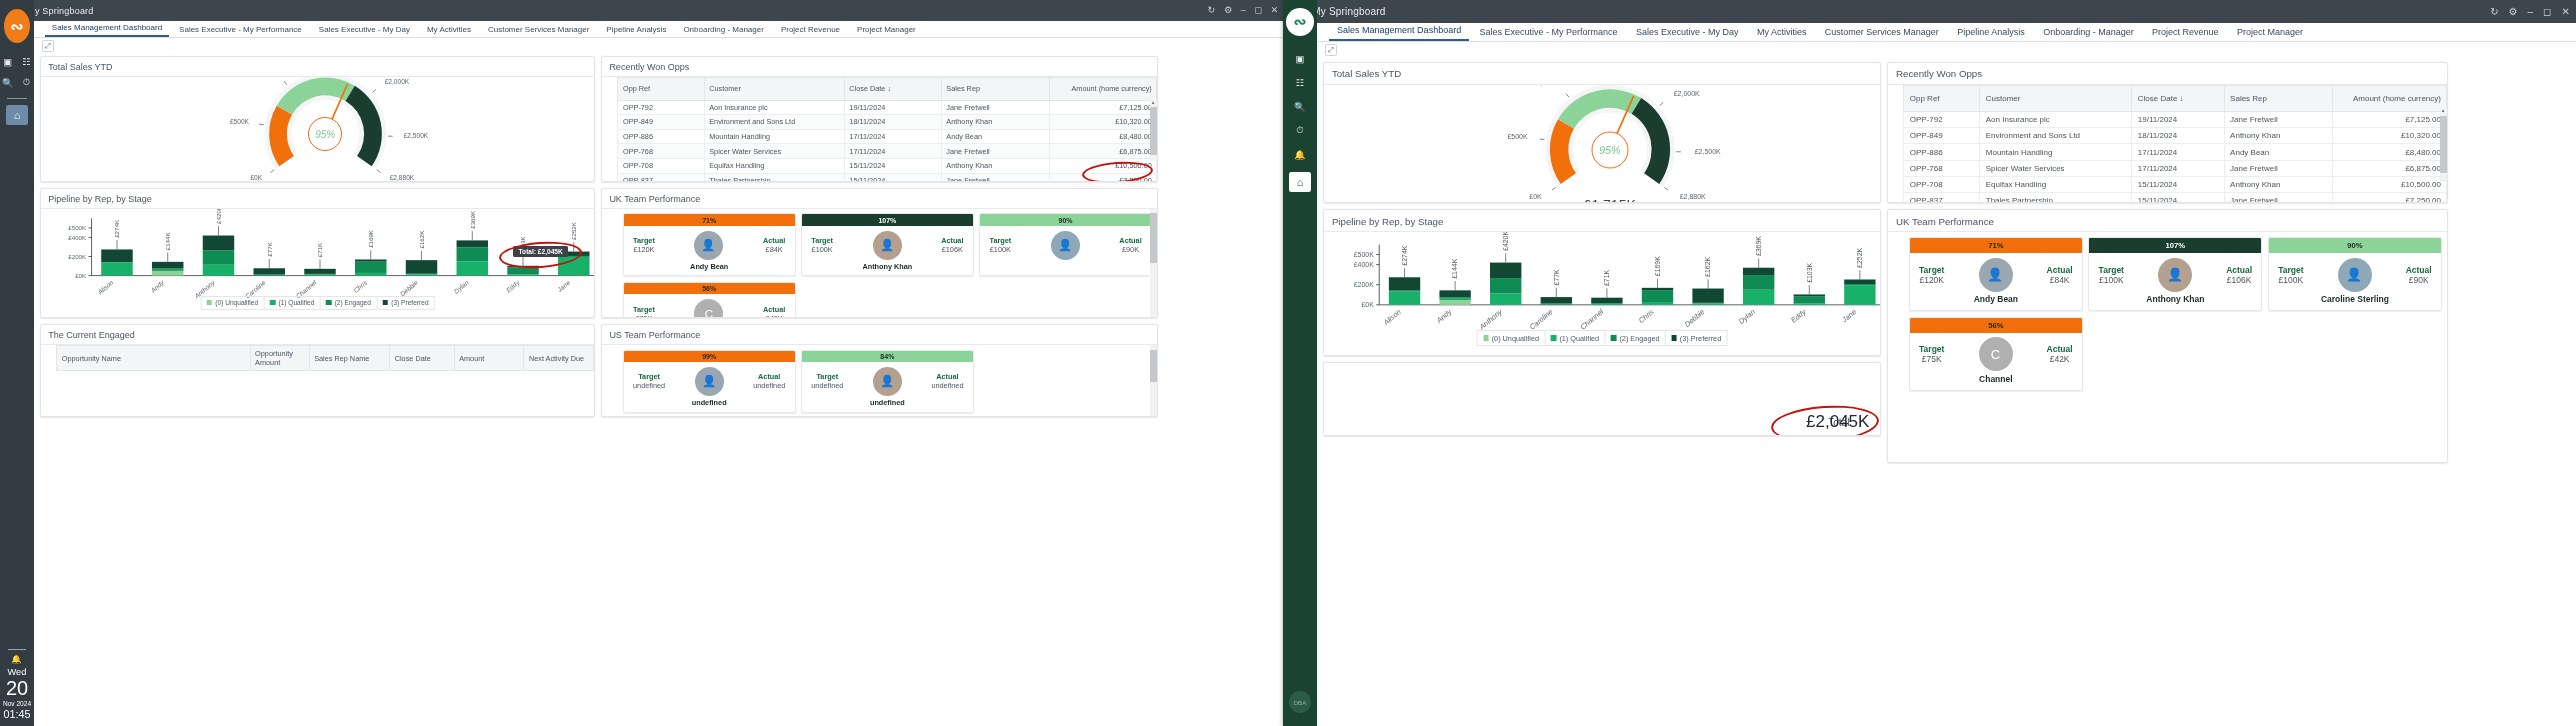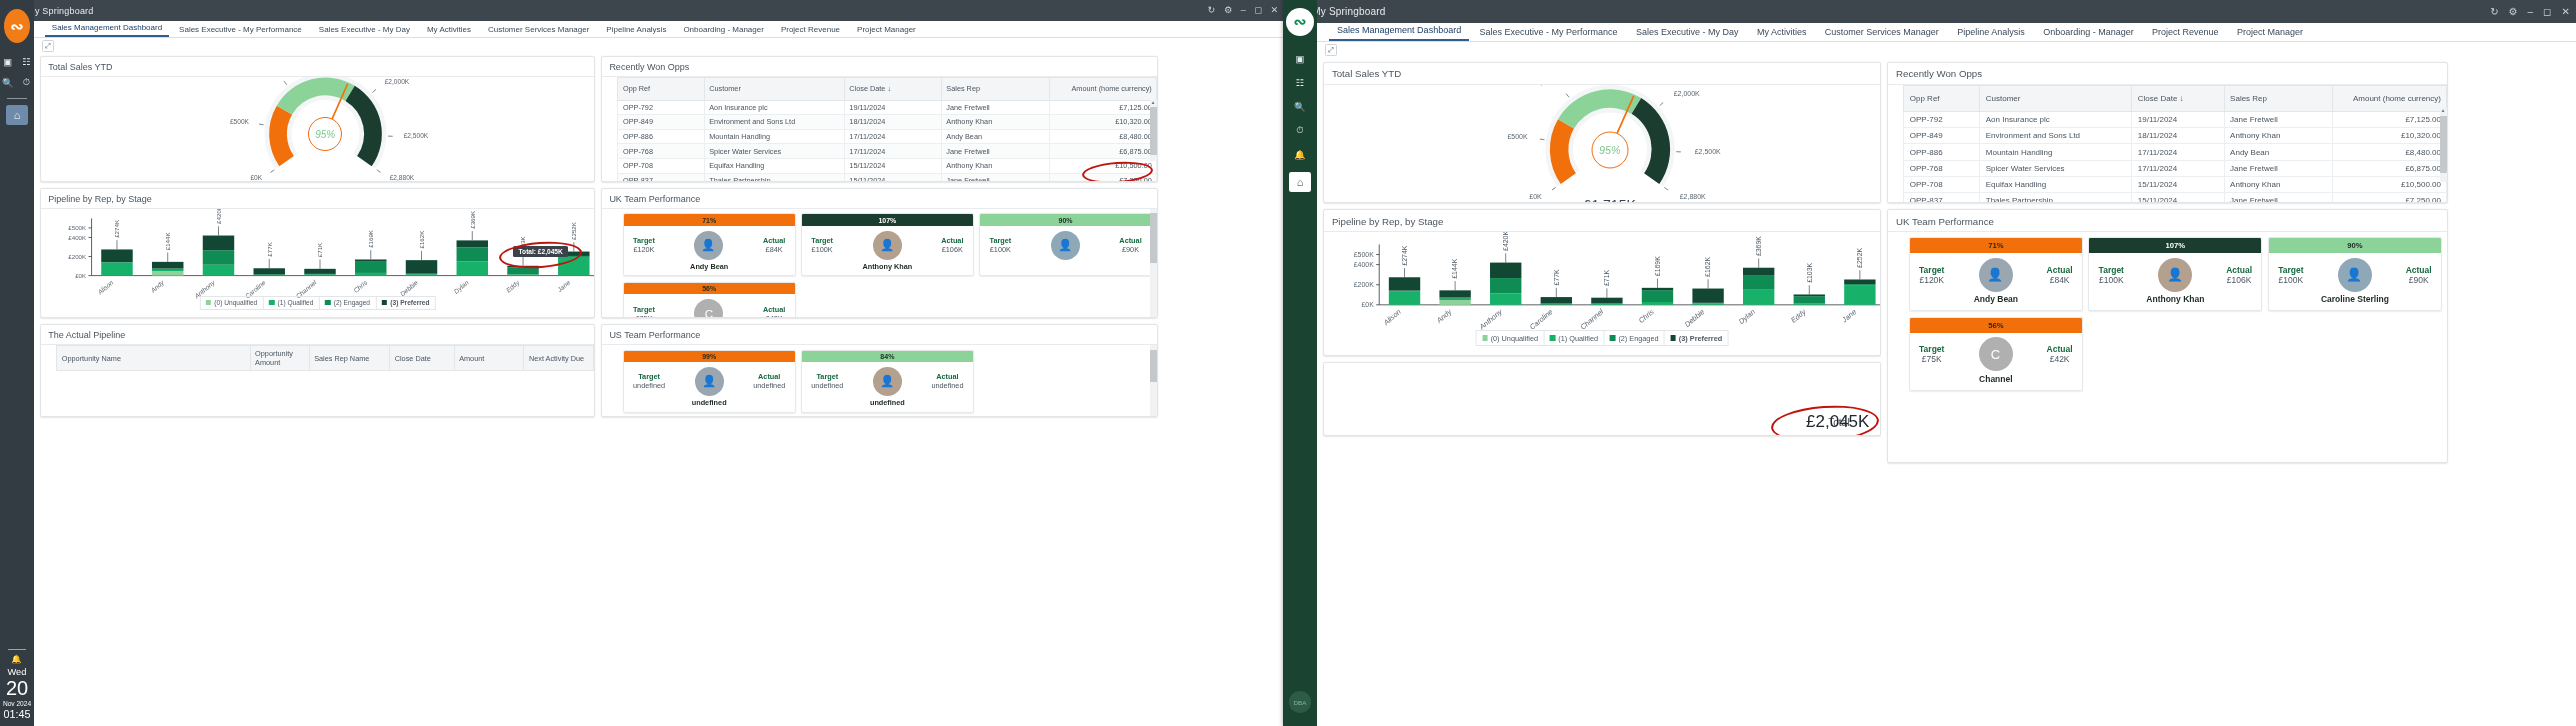--- a/index.html
+++ b/index.html
@@ -131,21 +131,21 @@
      pointer-events:none; transform:rotate(-4deg); }
 
   
   .chart { position:relative; width:100%; height:100%; }
   .chart svg { position:absolute; left:0; top:0; }
   .legend { position:absolute; left:50%; transform:translateX(-50%); bottom:7.7px;
      display:flex; border:0.8px solid #e3e6e8; font-size:6.6px; color:#4d5862; }
   .win-right .legend { font-size:7.3px; bottom:9.3px; }
   .legend div { padding:2.3px 5.4px; border-right:0.8px solid #e3e6e8; display:flex;
      align-items:center; gap:3.1px; }
-  .legend div:last-child { border-right:none;font-weight:bold; }
+  .legend div:last-child { border-right:none; }
   .sw { width:5.4px; height:5.4px; display:inline-block; }
   .tip { position:absolute; right:26px; bottom:60px; background:#3c4249; color:#fff;
      font-size:6.6px; padding:2.3px 5.4px; border-radius:1.5px; font-weight:bold; }
 
   
   .perfgrid { display:grid; grid-template-columns:1fr 1fr 1fr; gap:5.4px; padding:4.6px 5.4px; }
   .pcard { border:0.8px solid #e6e8ea; border-radius:2.3px; background:#fff;
      box-shadow:0 0.8px 1.5px rgba(0,0,0,.08); overflow:hidden; }
   .pbar { text-align:center; font-size:7px; font-weight:bold; color:#1d2b24;
      padding:2.3px 0; }
@@ -357,21 +357,21 @@
                     <span class="sw" style="background:#124734"></span>
                     <span>(3) Preferred</span>
                   </div>
                 </div>
               <div class="tip">Total: £2,045K</div>
               <div class="ink" style="right:12.4px; bottom:49px; width:83px; height:26px;"></div>
             </div>
           </div>
 
           <div class="card" style="height:93px">
-            <div class="card-hd">The Actual Pipeline</div>
+            <div class="card-hd">The Current Engaged</div>
             <div class="card-bd">
               <table class="tbl">
                 <colgroup>
                     <col style="width:36%">
                     <col style="width:11%">
                     <col style="width:15%">
                     <col style="width:12%">
                     <col style="width:13%">
                     <col style="width:13%">
                   </colgroup>

